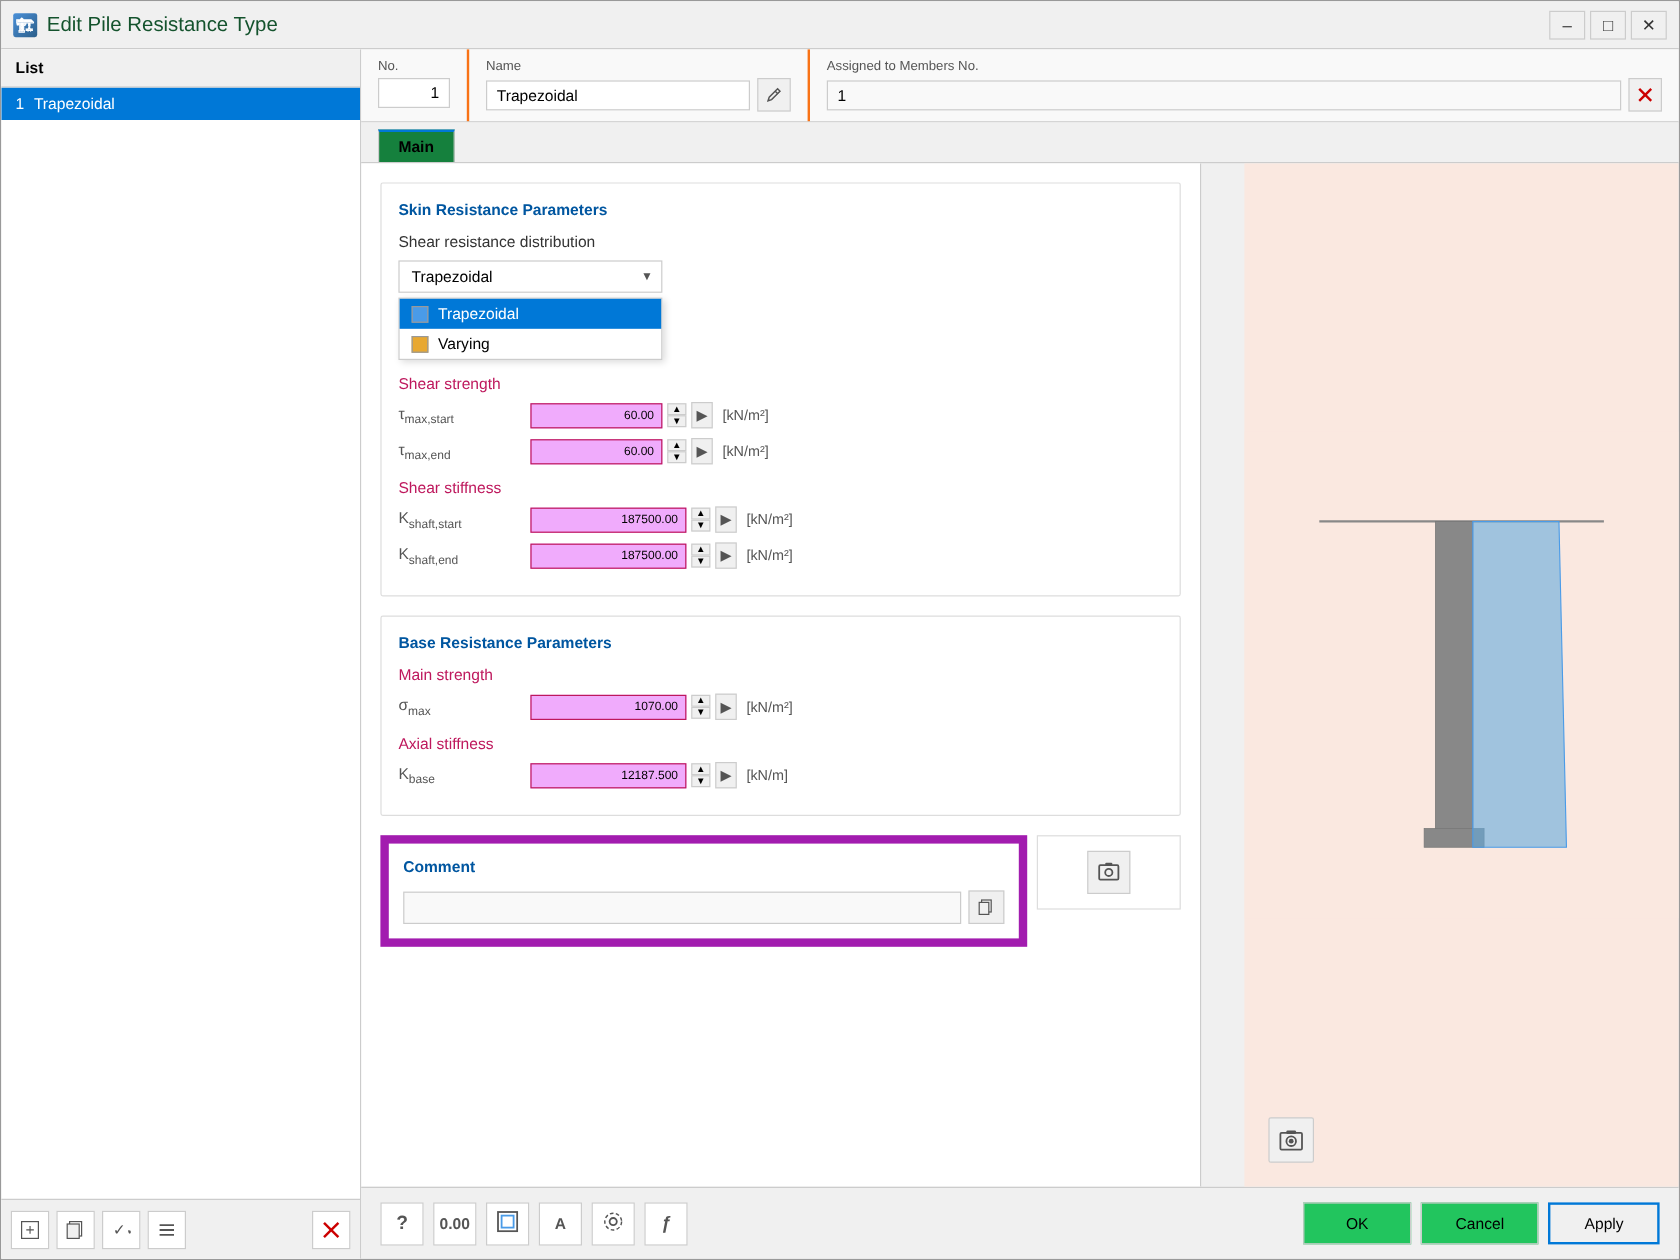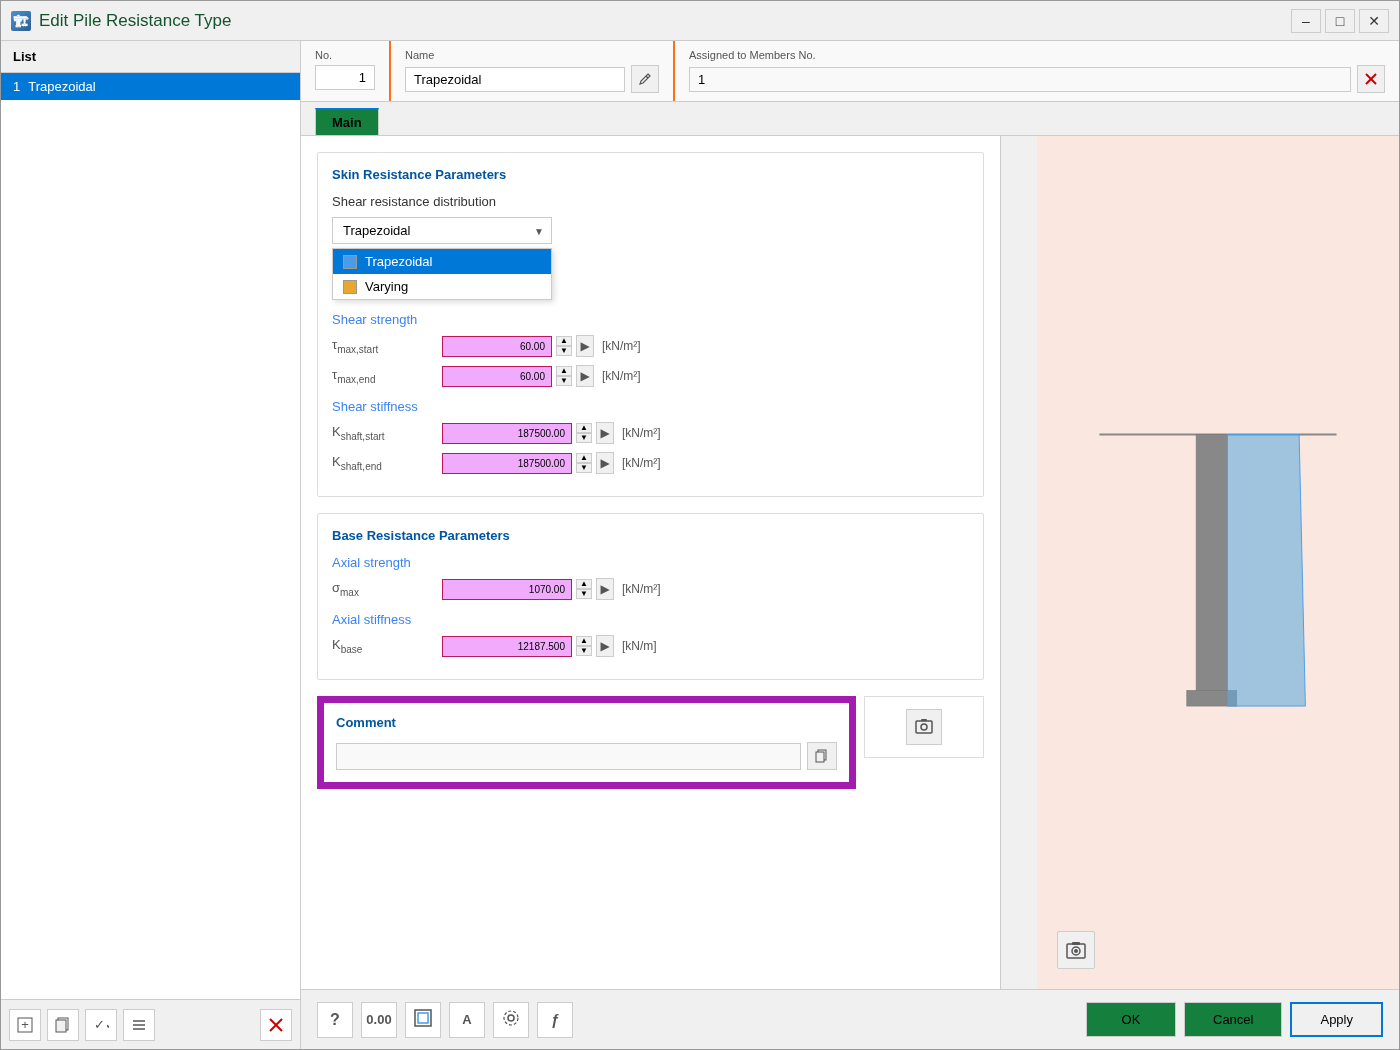--- a/index.html
+++ b/index.html
@@ -80,24 +80,24 @@
 
     
     .viz-panel { flex: 1; background: #fae8e0; display: flex; align-items: center; justify-content: center; position: relative; overflow: hidden; }
     .viz-svg { width: 100%; height: 100%; }
 
     
     .bottom-bar { height: 60px; border-top: 1px solid #ccc; background: #f0f0f0; display: flex; align-items: center; justify-content: space-between; padding: 0 16px; flex-shrink: 0; }
     .bottom-left { display: flex; gap: 8px; }
     .bottom-tool-btn { width: 36px; height: 36px; border: 1px solid #ccc; background: #fff; cursor: pointer; display: flex; align-items: center; justify-content: center; font-size: 16px; color: #555; }
     .bottom-right { display: flex; gap: 8px; }
-    .dialog-btn { padding: 8px 28px; border: 1px solid #ccc; background: #15803d; cursor: pointer; font-size: 13px; min-width: 90px; }
+    .dialog-btn { padding: 8px 28px; border: 1px solid #ccc; background: #22c55e; cursor: pointer; font-size: 13px; min-width: 90px; }
     .dialog-btn.apply { background: #f0f0f0; border: 2px solid #0078d7; }
 
-    .subsection-title { font-size: 13px; color: #3b82f6; font-weight: 500; margin: 12px 0 8px; }
+    .subsection-title { font-size: 13px; color: #be185d; font-weight: 500; margin: 12px 0 8px; }
 
     .comment-dropdown { width: 100%; border: 1px solid #ccc; background: #f9f9f9; padding: 5px 8px; font-size: 13px; appearance: none; cursor: pointer; }
     .comment-btn { width: 32px; height: 28px; border: 1px solid #ccc; background: #f0f0f0; cursor: pointer; display: flex; align-items: center; justify-content: center; font-size: 14px; }
   </style>
 </head>
 <body>
 
 <div class="window">
 
   <div class="titlebar">
@@ -285,21 +285,21 @@
                 </div>
                 <button class="arrow-btn">▶</button>
                 <span class="unit-label">[kN/m²]</span>
               </div>
             </div>
           </div>
 
           <div class="section-box">
             <div class="section-title">Base Resistance Parameters</div>
 
-            <div class="subsection-title">Axial strength</div>
+            <div class="subsection-title">Main strength</div>
 
             <div class="input-row">
               <div class="input-label">
                 <span>σ<sub>max</sub></span>
               </div>
               <div class="number-input-group">
                 <input class="number-input" type="text" value="1070.00" style="width: 130px;">
                 <div class="spin-group">
                   <button class="spin-btn">▲</button>
                   <button class="spin-btn">▼</button>

